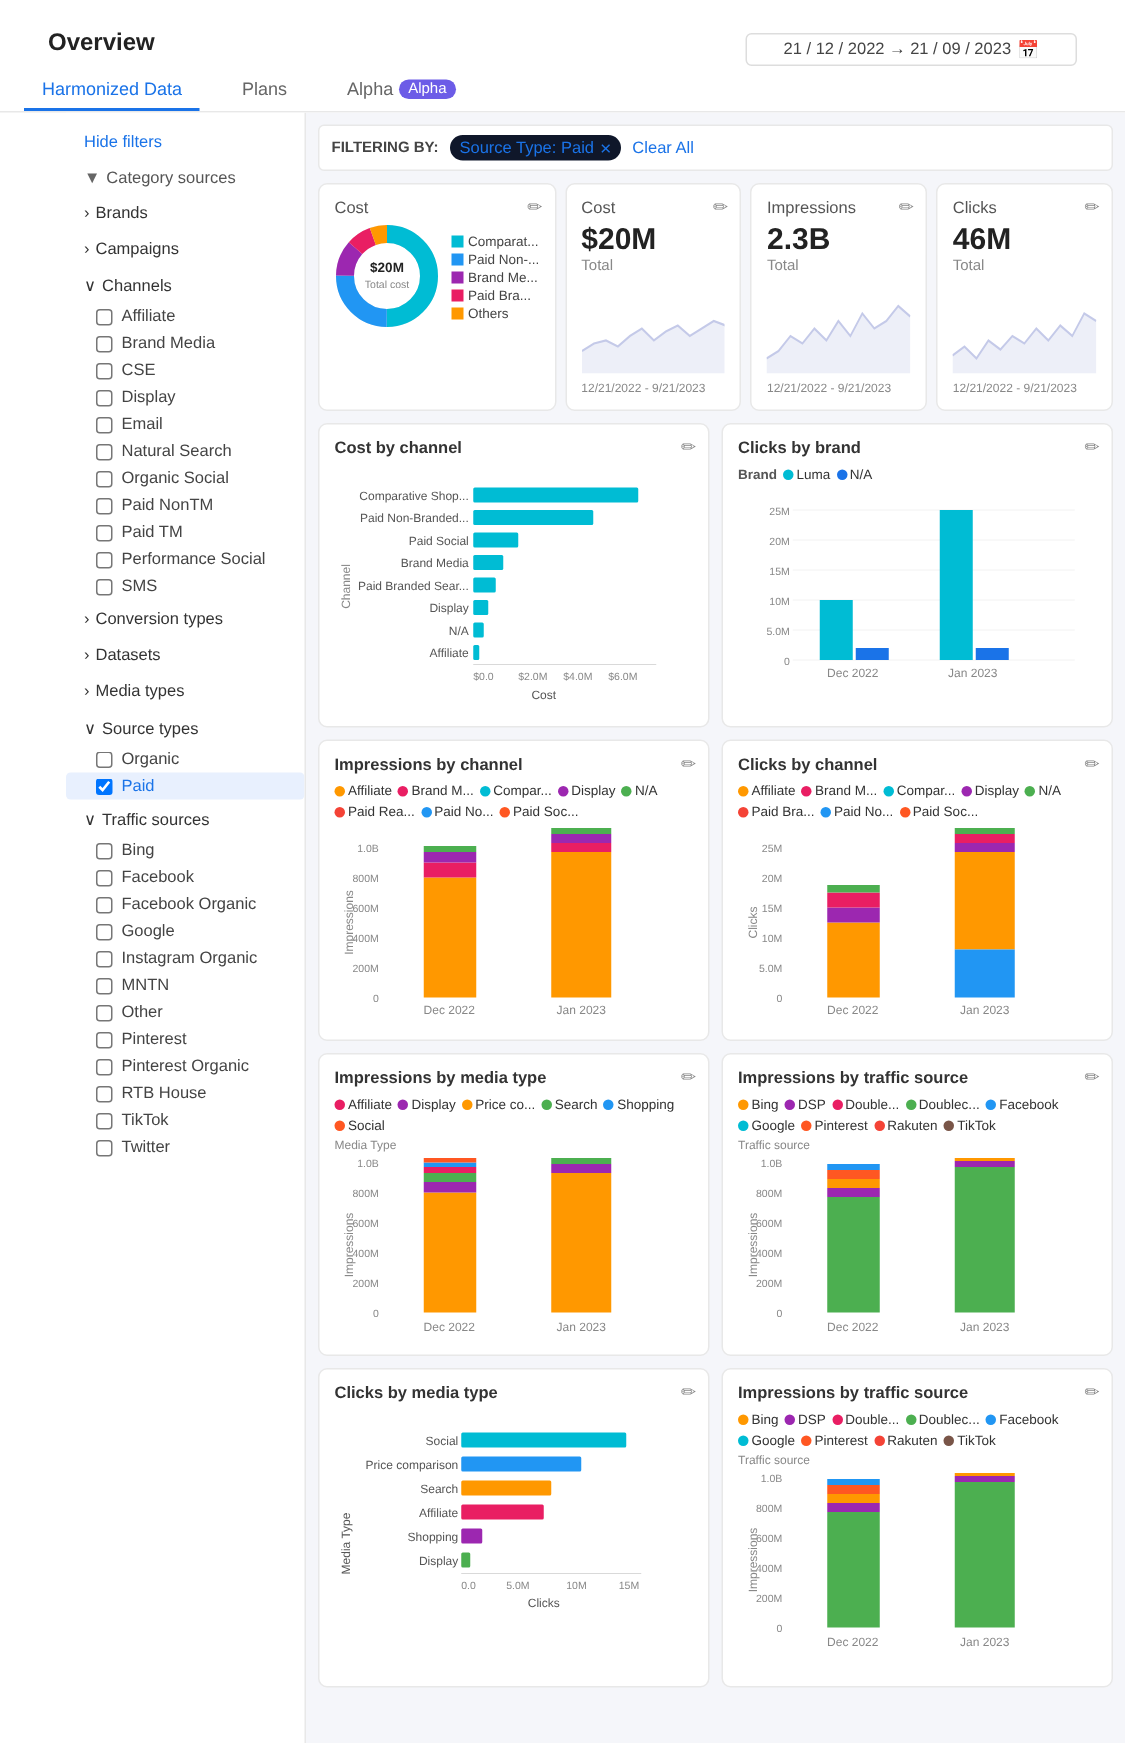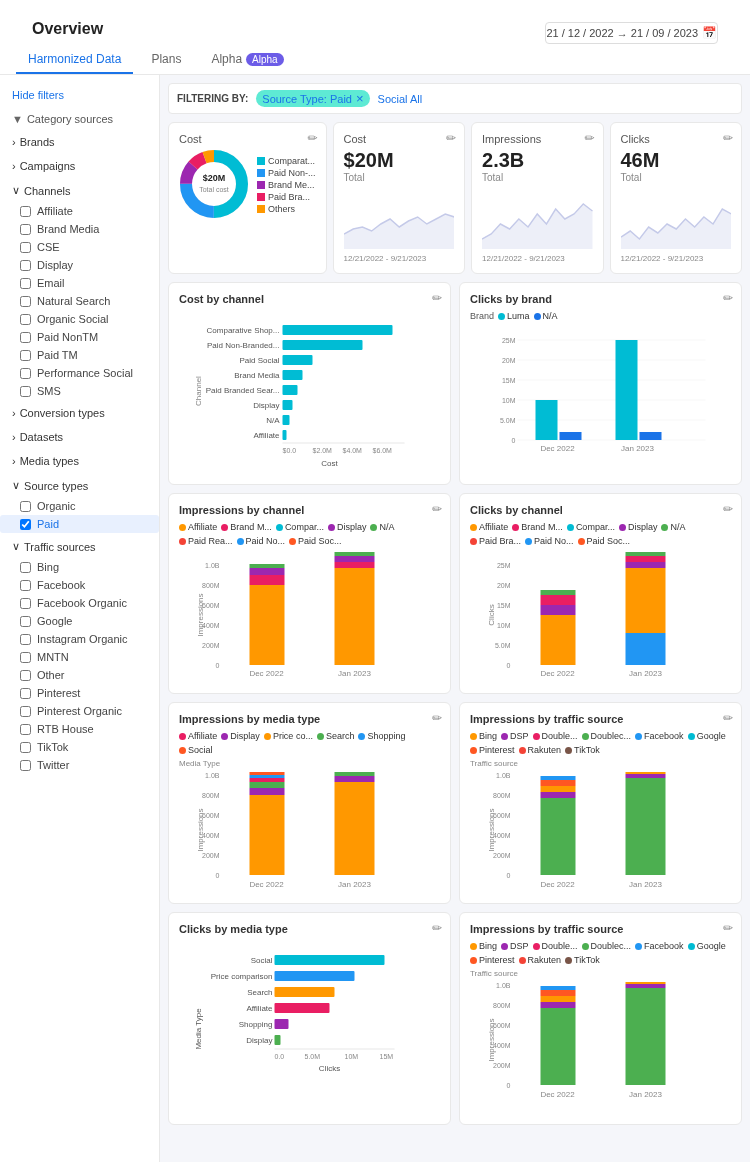--- a/index.html
+++ b/index.html
@@ -3,45 +3,45 @@
   <meta charset="utf-8">
   <style>
     * { box-sizing: border-box; margin: 0; padding: 0; }
     body { font-family: -apple-system, BlinkMacSystemFont, 'Segoe UI', sans-serif; font-size: 12px; background: #f5f6fa; color: #333; }
 
     .app-container { display: flex; flex-direction: column; height: 1162px; width: 750px; background: #fff; overflow: hidden; }
 
     
     .header { padding: 12px 16px 0; border-bottom: 1px solid #e8e8e8; background: #fff; }
     .header-title { font-size: 16px; font-weight: 600; color: #222; margin-bottom: 8px; }
-    .tabs { display: flex; gap: 6px; align-items: center; }
+    .tabs { display: flex; gap: 16px; align-items: center; }
     .tab { padding: 6px 12px; font-size: 12px; cursor: pointer; border-bottom: 2px solid transparent; color: #666; }
     .tab.active { border-bottom: 2px solid #1a73e8; color: #1a73e8; font-weight: 500; }
     .tab-badge { background: #6c5ce7; color: #fff; font-size: 10px; padding: 1px 6px; border-radius: 10px; margin-left: 4px; }
 
     
-    .main-layout { display: flex; flex: 1; overflow: hidden; }
+    .main-layout { display: flex; flex: 1; overflow: hidden; padding-left: 44px; }
 
     
     .sidebar { width: 160px; min-width: 160px; border-right: 1px solid #e8e8e8; background: #fff; overflow-y: auto; padding: 8px 0; }
     .sidebar-hide-filters { padding: 6px 12px; font-size: 11px; color: #1a73e8; cursor: pointer; }
     .sidebar-section-title { padding: 6px 12px; font-size: 11px; color: #555; display: flex; align-items: center; gap: 4px; font-weight: 500; }
     .sidebar-group { margin-bottom: 2px; }
     .sidebar-group-header { padding: 5px 12px; font-size: 11px; cursor: pointer; display: flex; align-items: center; gap: 4px; color: #333; font-weight: 500; }
     .sidebar-item { display: flex; align-items: center; gap: 6px; padding: 3px 12px 3px 20px; font-size: 11px; color: #444; cursor: pointer; }
     .sidebar-item input[type=checkbox] { width: 11px; height: 11px; cursor: pointer; }
     .sidebar-item.checked-item { background: #e8f0fe; border-radius: 3px; }
     .sidebar-item.checked-item label { color: #1a73e8; font-weight: 500; }
 
     
     .content { flex: 1; overflow-y: auto; padding: 8px; background: #f5f6fa; }
 
     
     .filter-bar { display: flex; align-items: center; gap: 8px; padding: 6px 8px; background: #fff; border-radius: 4px; margin-bottom: 8px; border: 1px solid #e8e8e8; font-size: 11px; color: #555; }
-    .filter-tag { background: #5eead4; color: #1a73e8; padding: 2px 6px; border-radius: 12px; display: flex; align-items: center; gap: 4px; font-size: 11px; }
+    .filter-tag { background: #0f172a; color: #1a73e8; padding: 2px 6px; border-radius: 12px; display: flex; align-items: center; gap: 4px; font-size: 11px; }
     .filter-tag .close { cursor: pointer; color: #1a73e8; font-size: 13px; line-height: 1; }
     .clear-all { color: #1a73e8; cursor: pointer; font-size: 11px; }
 
     
     .kpi-row { display: grid; grid-template-columns: repeat(4, 1fr); gap: 6px; margin-bottom: 8px; }
     .kpi-card { background: #fff; border: 1px solid #e8e8e8; border-radius: 6px; padding: 10px; position: relative; min-height: 140px; }
     .kpi-card-title { font-size: 11px; color: #555; margin-bottom: 4px; }
     .kpi-edit { position: absolute; top: 8px; right: 8px; cursor: pointer; color: #888; font-size: 12px; }
     .kpi-value { font-size: 20px; font-weight: 700; color: #222; }
     .kpi-subtitle { font-size: 10px; color: #888; margin-bottom: 6px; }
@@ -71,21 +71,21 @@
     .header-row { display: flex; align-items: center; padding: 8px 16px 4px; }
   </style>
 </head>
 <body>
 
 <div class="app-container">
 
   <div class="header">
     <div class="header-row" style="padding-bottom:0;">
       <span class="header-title">Overview</span>
-      <div style="margin-left:auto; display:flex; align-items:center; gap:4px; border:1px solid #ddd; border-radius:4px; padding:3px 0; font-size:11px; cursor:pointer;text-align:center;">
+      <div style="margin-left:auto; display:flex; align-items:center; gap:4px; border:1px solid #ddd; border-radius:4px; padding:3px 24px; font-size:11px; cursor:pointer;text-align:center;">
         <span style="color:#444;">21 / 12 / 2022 → 21 / 09 / 2023</span>
         <span style="font-size:12px;">📅</span>
       </div>
     </div>
     <div class="tabs">
       <div class="tab active">Harmonized Data</div>
       <div class="tab">Plans</div>
       <div class="tab" style="display:flex;align-items:center;">Alpha <span class="tab-badge">Alpha</span></div>
     </div>
   </div>
@@ -257,21 +257,21 @@
     </div>
 
     <div class="content">
 
       <div class="filter-bar">
         <span style="font-weight:600; color:#444; font-size:10px;">FILTERING BY:</span>
         <div class="filter-tag">
           <span>Source Type: Paid</span>
           <span class="close">×</span>
         </div>
-        <span class="clear-all">Social All</span>
+        <span class="clear-all">Clear All</span>
       </div>
 
       <div class="kpi-row">
 
         <div class="kpi-card">
           <div class="kpi-card-title">Cost</div>
           <span class="kpi-edit">✏</span>
           <div class="donut-area">
             <div style="position:relative; flex-shrink:0;">
               <svg width="70" height="70" viewBox="0 0 70 70">
@@ -384,21 +384,21 @@
             <text x="148" y="142" font-size="7" fill="#888">$4.0M</text>
             <text x="178" y="142" font-size="7" fill="#888">$6.0M</text>
             <text x="135" y="155" font-size="8" fill="#555" text-anchor="middle">Cost</text>
           </svg>
         </div>
 
         <div class="chart-card">
           <div class="chart-title">Clicks by brand</div>
           <span class="chart-edit">✏</span>
           <div class="legend" style="margin-top:4px;">
-            <span style="font-size:9px;color:#555;font-weight:400;">Brand</span>
+            <span style="font-size:9px;color:#555;font-weight:700;">Brand</span>
             <div class="legend-item">
               <div class="legend-dot" style="background:#00bcd4;"></div>
               <span>Luma</span>
             </div>
             <div class="legend-item">
               <div class="legend-dot" style="background:#1a73e8;"></div>
               <span>N/A</span>
             </div>
           </div>
           <svg width="100%" height="130" viewBox="0 0 230 130">

